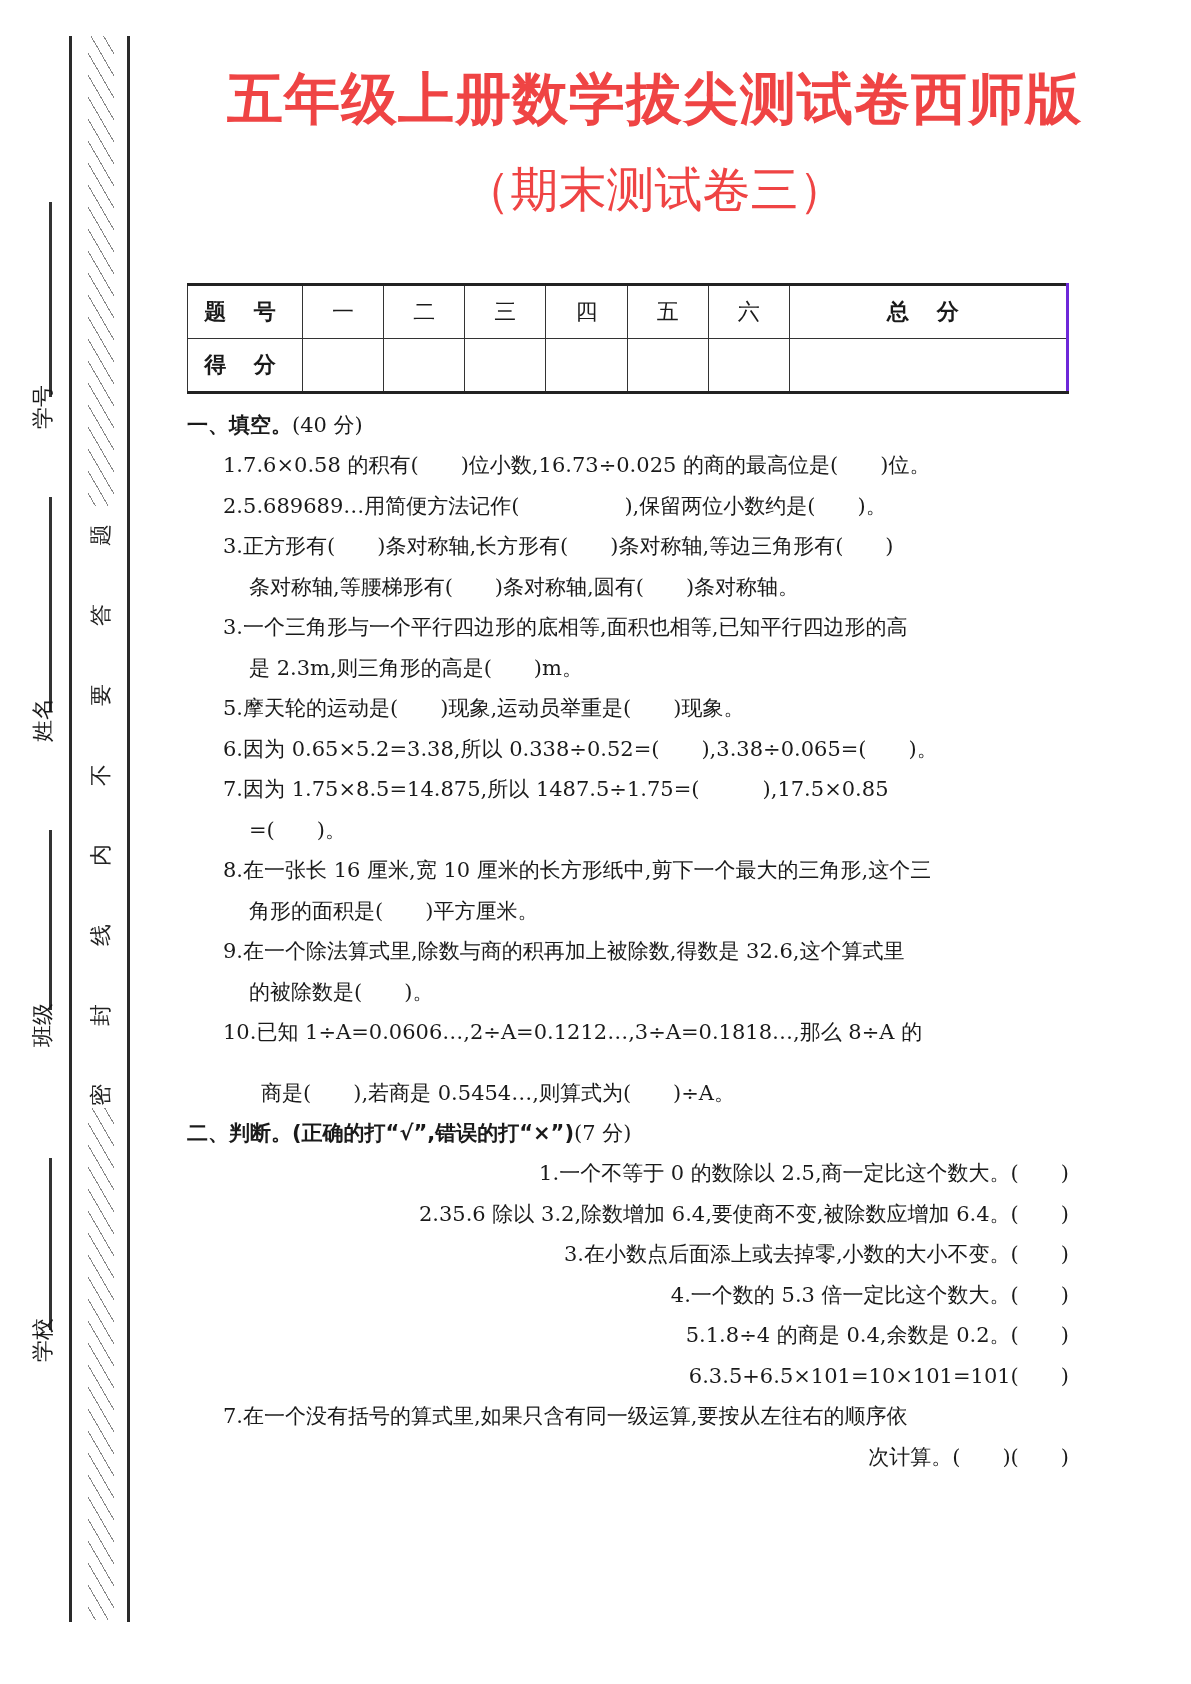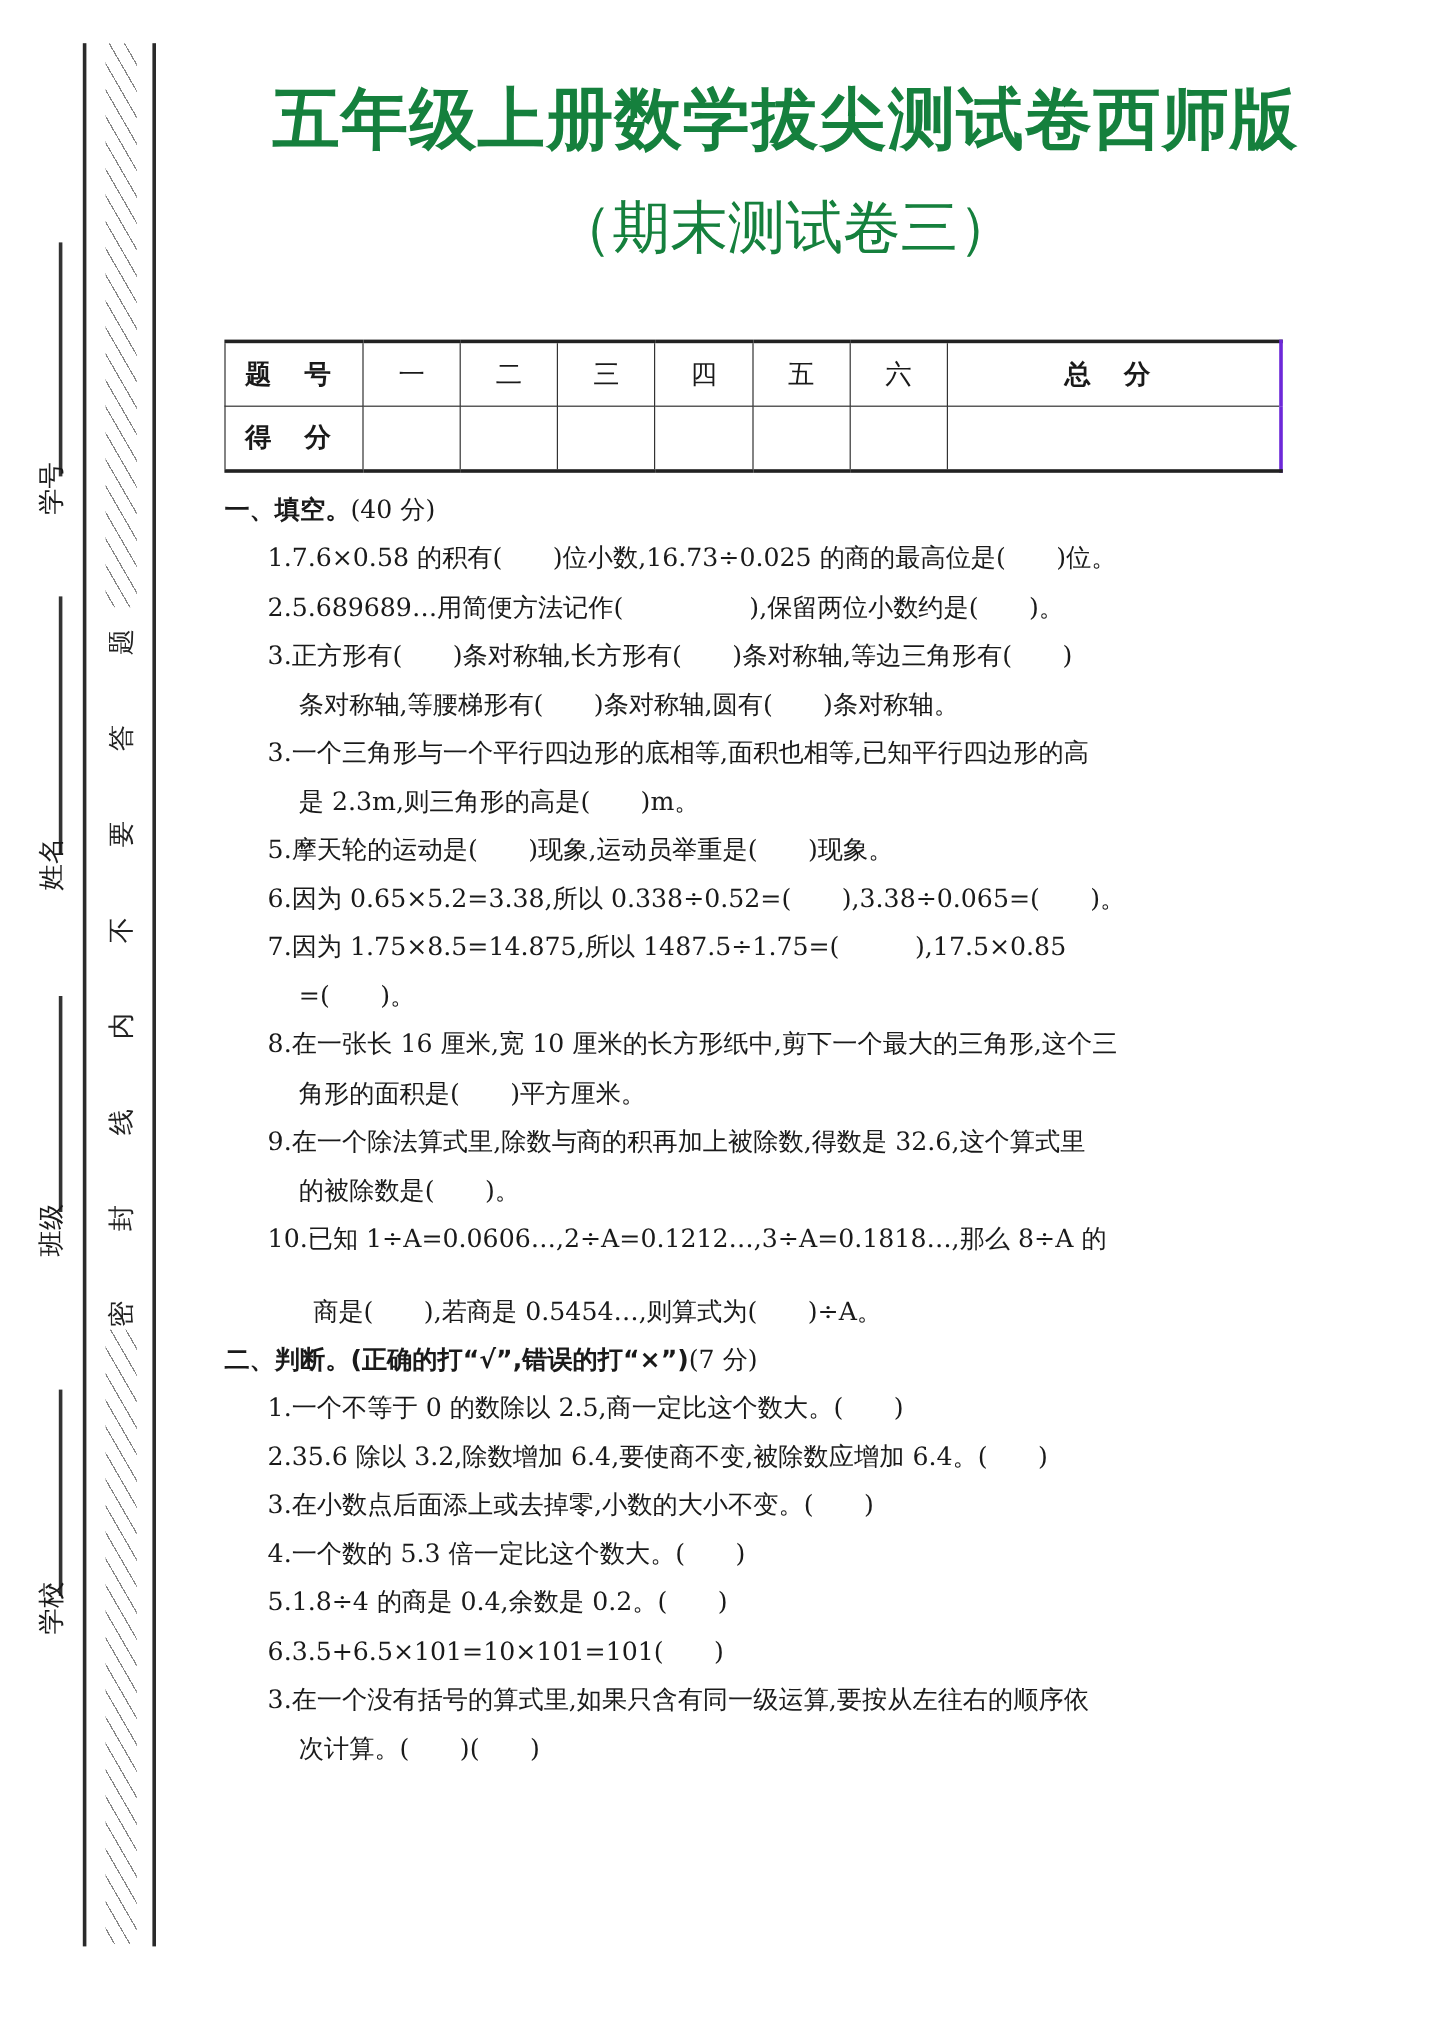--- a/index.html
+++ b/index.html
@@ -18,41 +18,41 @@
   }
   .hatch.top { top:36px; height:470px; }
   .hatch.bottom { top:1108px; height:512px; }
   .seal-chars { position:absolute; left:88px; top:520px; width:26px; height:590px; display:flex; flex-direction:column; justify-content:space-between; align-items:center; }
   .seal-chars span { transform:rotate(-90deg); font-family:"DejaVu Sans", sans-serif; font-size:22px; color:#222; }
   .field { position:absolute; left:18px; display:flex; flex-direction:column; align-items:center; }
   .field .label { transform:rotate(-90deg); font-family:"DejaVu Sans", sans-serif; font-size:22px; white-space:nowrap; width:50px; text-align:center; }
   .field-line { position:absolute; left:49px; width:3px; background:#333; }
 
   
-  .title { position:absolute; left:0; width:1191px; text-align:center; font-family:"DejaVu Sans", sans-serif; color:#15803d; }
+  .title { position:absolute; left:0; width:1191px; text-align:center; font-family:"DejaVu Sans", sans-serif; color:#ef4444; }
   .title.main { top:62px; font-size:56px; letter-spacing:1px; padding-left:118px; box-sizing:border-box; font-weight:bold; }
   .title.sub { top:158px; font-size:48px; padding-left:118px; box-sizing:border-box; font-weight:normal; }
 
   
   table.score { position:absolute; left:187px; top:283px; width:882px; border-collapse:collapse;border-radius:11px; }
   table.score td { border:1.5px solid #333; height:50px; text-align:center; font-family:"DejaVu Sans", sans-serif; font-size:22px; }
   table.score tr:first-child td { border-top:3px solid #222; }
   table.score tr:last-child td { border-bottom:3px solid #222; }
   table.score td:first-child { width:112px; letter-spacing:10px; font-weight:bold; }
   table.score td:last-child { border-right:3px solid #6d28d9; letter-spacing:10px; font-weight:bold; }
 
   
   .content { position:absolute; left:187px; top:405px; width:882px; font-size:21px; }
   .section-title { font-family:"DejaVu Sans", sans-serif; font-weight:bold; font-size:21px; height:40px; line-height:40px; }
   .section-title .pts { font-family:"DejaVu Serif", serif; font-weight:normal; }
   .line { height:40.5px; line-height:40.5px; white-space:nowrap; }
   .q { padding-left:36px; }
   .cont { padding-left:62px; }
   .cont10 { padding-left:74px;margin-top:20px; }
-  .judge { display:flex; justify-content:flex-start; padding-left:36px; padding-right:0; }
+  .judge { display:flex; justify-content:flex-end; padding-left:36px; padding-right:0; }
 </style>
 </head>
 <body>
 
 <div class="binding">
   <div class="bind-line outer"></div>
   <div class="bind-line inner"></div>
   <div class="hatch top"></div>
   <div class="hatch bottom"></div>
   <div class="seal-chars">
@@ -156,18 +156,18 @@
     <span>(　　)</span>
   </div>
   <div class="line judge">
     <span>5.1.8÷4 的商是 0.4,余数是 0.2。</span>
     <span>(　　)</span>
   </div>
   <div class="line judge">
     <span>6.3.5+6.5×101=10×101=101</span>
     <span>(　　)</span>
   </div>
-  <div class="line q">3.在一个没有括号的算式里,如果只含有同一级运算,要按从左往右的顺序依</div>
+  <div class="line q">7.在一个没有括号的算式里,如果只含有同一级运算,要按从左往右的顺序依</div>
   <div class="line judge" style="padding-left:62px;">
     <span>次计算。(　　)</span>
     <span>(　　)</span>
   </div>
 </div>
 
 </body></html>

